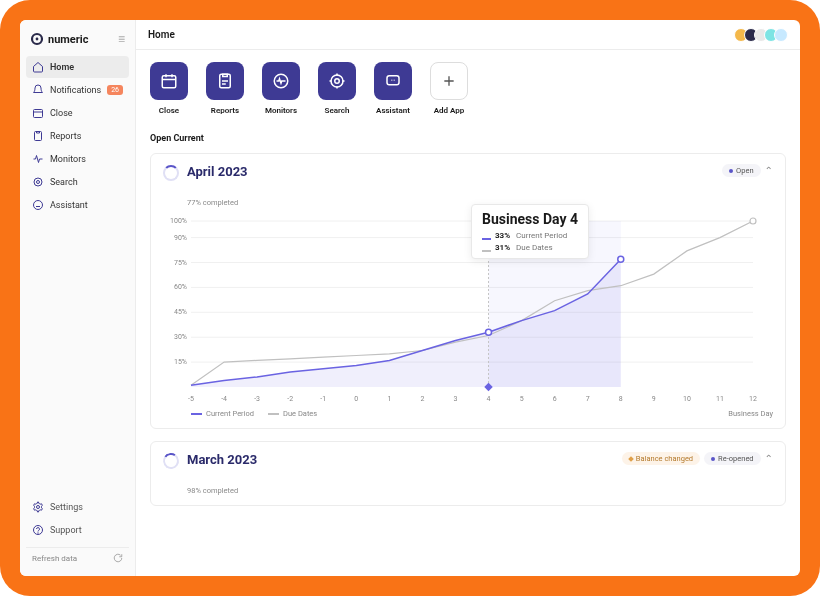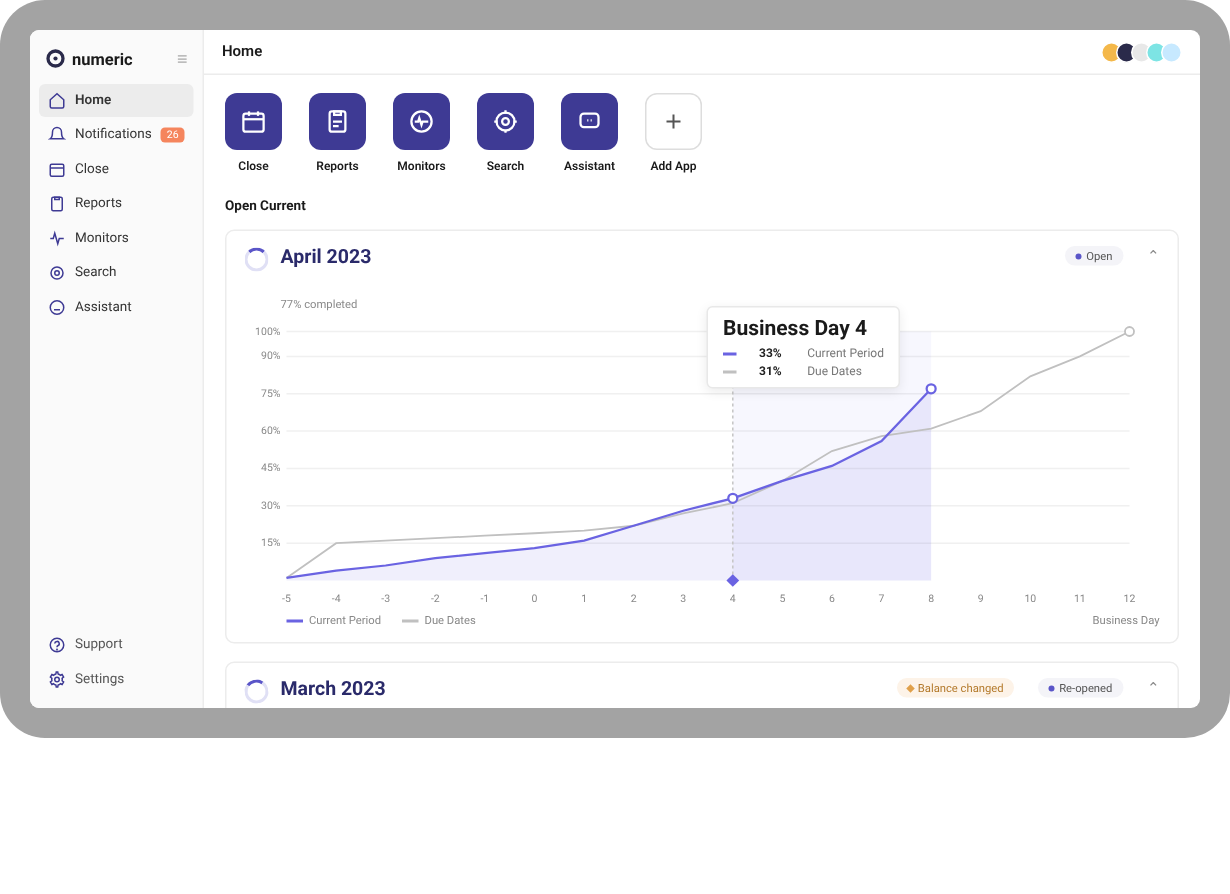--- a/index.html
+++ b/index.html
@@ -1,22 +1,22 @@
 <!DOCTYPE html>
 <html><head>
 <meta charset="utf-8">
 <style>
   * { box-sizing: border-box; margin: 0; padding: 0; }
   html, body { width: 820px; height: 596px; font-family: -apple-system, BlinkMacSystemFont, "Segoe UI", Roboto, sans-serif; font-size: 9px; color: #1a1a1a; }
   body { background: #fff; display: flex; flex-direction: column; }
 
   
   .tablet {
-    width: 820px; height: 492px;
-    background: #a3a3a3;
+    width: 820px; height: 596px;
+    background: #f97316;
     border-radius: 30px;
     padding: 20px;
     position: relative;
   }
   .screen {
     width: 100%; height: 100%;
     background: #fff;
     border-radius: 6px;
     display: flex;
     overflow: hidden;
@@ -107,21 +107,21 @@
   }
   .period-header { display: flex; align-items: flex-start; }
   .period-spinner {
     width: 16px; height: 16px; border-radius: 50%;
     border: 2px solid #e0e0f5;
     border-top-color: #5a55c8;
     margin-right: 8px; margin-top: 1px;
   }
   .period-title { font-size: 13px; font-weight: 700; color: #2a2a6a; }
   .period-sub { font-size: 7.5px; color: #8a8a8a; margin-top: 19px; }
-  .period-right { margin-left: auto; display: flex; align-items: center; gap: 16px; }
+  .period-right { margin-left: auto; display: flex; align-items: center; gap: 4px; }
   .pill {
     font-size: 7.5px; padding: 2px 7px; border-radius: 10px;
     background: #f4f4f8; color: #555;
     display: inline-flex; align-items: center; gap: 3px;
   }
   .pill.warn { background: #fdf3e8; color: #b47a2c; }
   .pill .dot { width:4px; height:4px; border-radius:50%; background:#5a55c8; }
   .pill.warn .dot { background:#e0a04a; border-radius:0; transform:rotate(45deg); }
   .chevron { color:#888; font-size:10px; cursor:pointer; }
 
@@ -148,21 +148,21 @@
   .tooltip {
     position: absolute;
     background: #fff;
     border: 1px solid #e8e8e8;
     box-shadow: 0 2px 8px rgba(0,0,0,0.08);
     border-radius: 4px;
     padding: 6px 10px;
     font-size: 8px;
   }
   .tooltip-title { font-weight:700; margin-bottom:4px; font-size:14px; }
-  .tooltip-row { display:flex; align-items:center; gap:15px; color:#777; margin-top:3px; }
+  .tooltip-row { display:flex; align-items:flex-end; gap:4px; color:#777; margin-top:3px; }
   .tooltip-row b { color:#222; margin-right:2px; }
   .tt-dash { width:9px; height:2px; }
   .tt-dash.purple { background:#6a63e2; }
   .tt-dash.grey { background:#c0c0c0; }
 </style>
 </head>
 <body>
 
 <div class="tablet">
   <div class="screen">
@@ -242,38 +242,47 @@
           <span>Assistant</span>
         </div>
       </nav>
 
       <div class="sidebar-spacer"></div>
 
       <div class="nav sidebar-bottom">
         <div class="nav-item">
           <span class="icon">
               <svg width="12" height="12" viewBox="0 0 24 24" fill="none" stroke="currentColor" stroke-width="2">
+                <circle cx="12" cy="12" r="3"></circle>
+                <path d="M19 12a7 7 0 0 0-.2-1.7l2-1.5-2-3.4-2.3 1a7 7 0 0 0-3-1.7L13 2h-2l-.5 2.7a7 7 0 0 0-3 1.7l-2.3-1-2 3.4 2 1.5A7 7 0 0 0 5 12a7 7 0 0 0 .2 1.7l-2 1.5 2 3.4 2.3-1a7 7 0 0 0 3 1.7L11 22h2l.5-2.7a7 7 0 0 0 3-1.7l2.3 1 2-3.4-2-1.5c.1-.6.2-1.1.2-1.7z"></path>
+              </svg>
+            </span>
+          <span>Settings</span>
+        </div>
+        <div class="nav-item">
+          <span class="icon">
+              <svg width="12" height="12" viewBox="0 0 24 24" fill="none" stroke="currentColor" stroke-width="2">
                 <circle cx="12" cy="12" r="9"></circle>
                 <path d="M9 10a3 3 0 1 1 4 3c-1 .5-1 1-1 2"></path>
                 <circle cx="12" cy="18" r="0.5" fill="currentColor"></circle>
               </svg>
             </span>
           <span>Support</span>
         </div>
-        <div class="nav-item">
-          <span class="icon">
-              <svg width="12" height="12" viewBox="0 0 24 24" fill="none" stroke="currentColor" stroke-width="2">
-                <circle cx="12" cy="12" r="3"></circle>
-                <path d="M19 12a7 7 0 0 0-.2-1.7l2-1.5-2-3.4-2.3 1a7 7 0 0 0-3-1.7L13 2h-2l-.5 2.7a7 7 0 0 0-3 1.7l-2.3-1-2 3.4 2 1.5A7 7 0 0 0 5 12a7 7 0 0 0 .2 1.7l-2 1.5 2 3.4 2.3-1a7 7 0 0 0 3 1.7L11 22h2l.5-2.7a7 7 0 0 0 3-1.7l2.3 1 2-3.4-2-1.5c.1-.6.2-1.1.2-1.7z"></path>
-              </svg>
-            </span>
-          <span>Settings</span>
-        </div>
       </div>
 
+      <div class="refresh-row">
+        <span>Refresh data</span>
+        <span>
+            <svg width="10" height="10" viewBox="0 0 24 24" fill="none" stroke="#999" stroke-width="2">
+              <path d="M21 12a9 9 0 1 1-3-6.7"></path>
+              <path d="M21 3v6h-6"></path>
+            </svg>
+          </span>
+      </div>
     </aside>
 
     <div class="main">
       <div class="topbar">
         <div class="topbar-title">Home</div>
         <div class="avatars">
           <div class="avatar"></div>
           <div class="avatar"></div>
           <div class="avatar"></div>
           <div class="avatar"></div>

